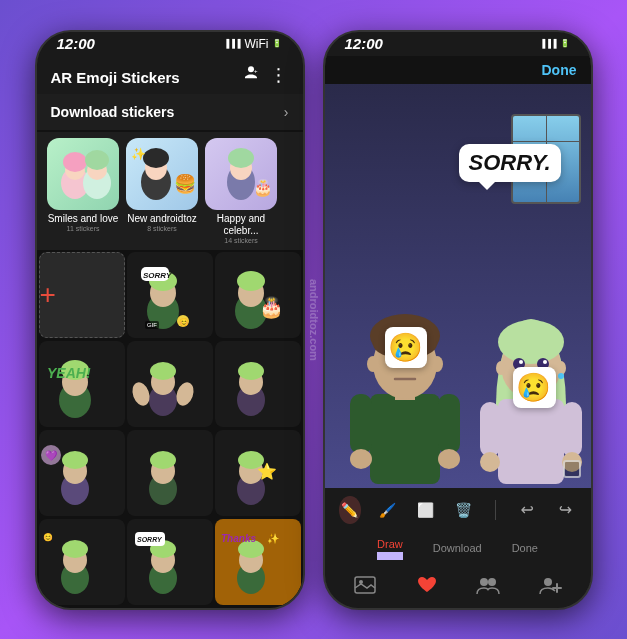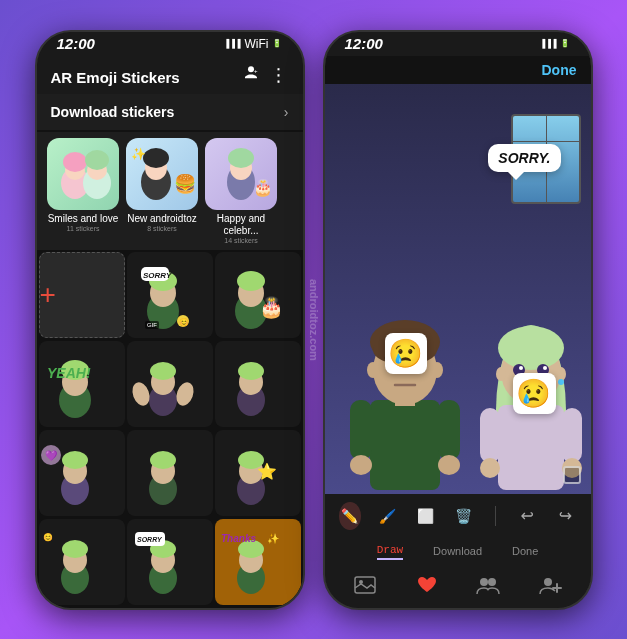--- a/index.html
+++ b/index.html
@@ -265,21 +265,21 @@
     }
 
     
     .sorry-speech {
       position: absolute;
       top: 60px;
       right: 30px;
       background: white;
       border-radius: 10px;
       padding: 6px 10px;
-      font-size: 14px;
+      font-size: 22px;
       font-weight: 900;
       color: #111;
       font-style: italic;
       box-shadow: 0 2px 8px rgba(0,0,0,0.3);
     }
 
     .sorry-speech::after {
       content: '';
       position: absolute;
       bottom: -8px;
@@ -348,22 +348,21 @@
 
     .tab-item {
       color: #888;
       font-size: 11px;
       cursor: pointer;
       padding: 2px 0;
     }
 
     .tab-item-active {
       color: #f44336;
-      border-bottom: 2px solid #c4b5fd;
-      font-family: Liberation Mono, monospace;
+      border-bottom: 8px solid #c4b5fd;
     }
 
     
     .right-nav {
       background: #1a1a1a;
       display: flex;
       align-items: center;
       justify-content: space-around;
       padding: 6px 10px 10px;
       flex-shrink: 0;

